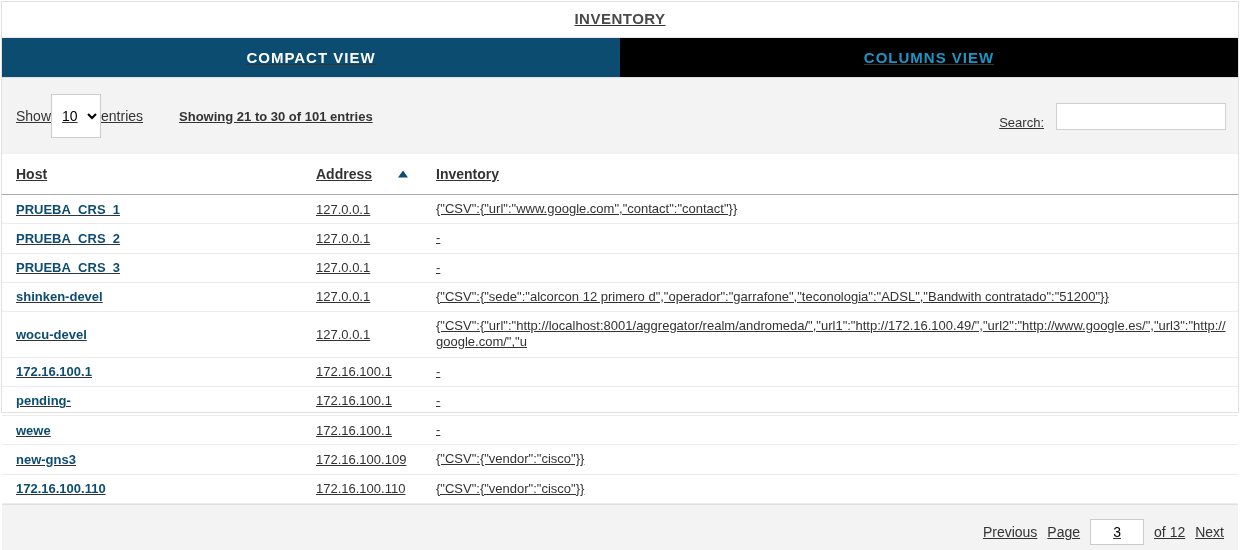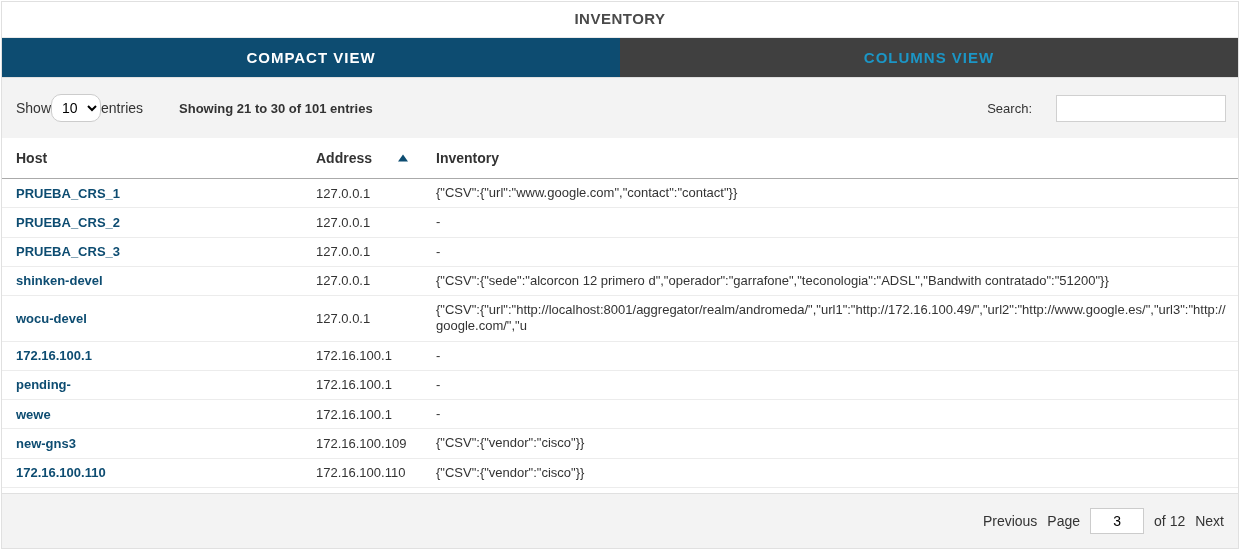--- a/index.html
+++ b/index.html
@@ -7,25 +7,26 @@
     font-family: -apple-system, BlinkMacSystemFont, "Segoe UI", Arial, sans-serif;
     background: #fff;
     color: #333;
     width: 1240px;
     height: 550px;
     overflow: hidden;
   }
   .panel {
     border: 1px solid #e0e0e0;
     width: 1238px;
-    height: 548px;
+    height: 412px;
     margin: 1px;
     background: #fff;
     display: flex;
     flex-direction: column;
+    text-decoration: underline;
   }
   .panel-title {
     text-align: center;
     font-size: 15px;
     font-weight: 600;
     letter-spacing: 0.5px;
     color: #4a4a4a;
     padding: 8px 0 10px 0;
     border-bottom: 1px solid #eaeaea;
   }
@@ -42,52 +43,52 @@
     font-weight: 700;
     letter-spacing: 1px;
     cursor: pointer;
   }
   .tab.active {
     background: #0d4c71;
     color: #fff;
   }
   .tab.inactive {
     color: #1b96c6;
-    background: #404040;
+    background: #000000;
   }
   .controls {
     display: flex;
     align-items: center;
     padding: 16px 12px 16px 14px;
     background: #f3f3f3;
     font-size: 14px;
   }
   .controls .left {
     display: flex;
     align-items: center;
     color: #333;
   }
   .controls select {
     border: 1px solid #ccc;
-    padding: 4px 6px;
-    font-size: 14px;
-    border-radius: 10px;
+    padding: 12px 6px;
+    font-size: 14px;
+    border-radius: 0;
     background: #fff;
   }
   .controls .info {
     margin-left: 36px;
     font-size: 13px;
     font-weight: 600;
     color: #333;
   }
   .controls .search {
     margin-left: auto;
     display: flex;
-    align-items: center;
-    gap: 24px;
+    align-items: flex-end;
+    gap: 12px;
     font-size: 13px;
     color: #333;
   }
   .controls .search input {
     border: 1px solid #d0d0d0;
     padding: 5px 8px;
     width: 170px;
     font-size: 13px;
     background: #fff;
   }

